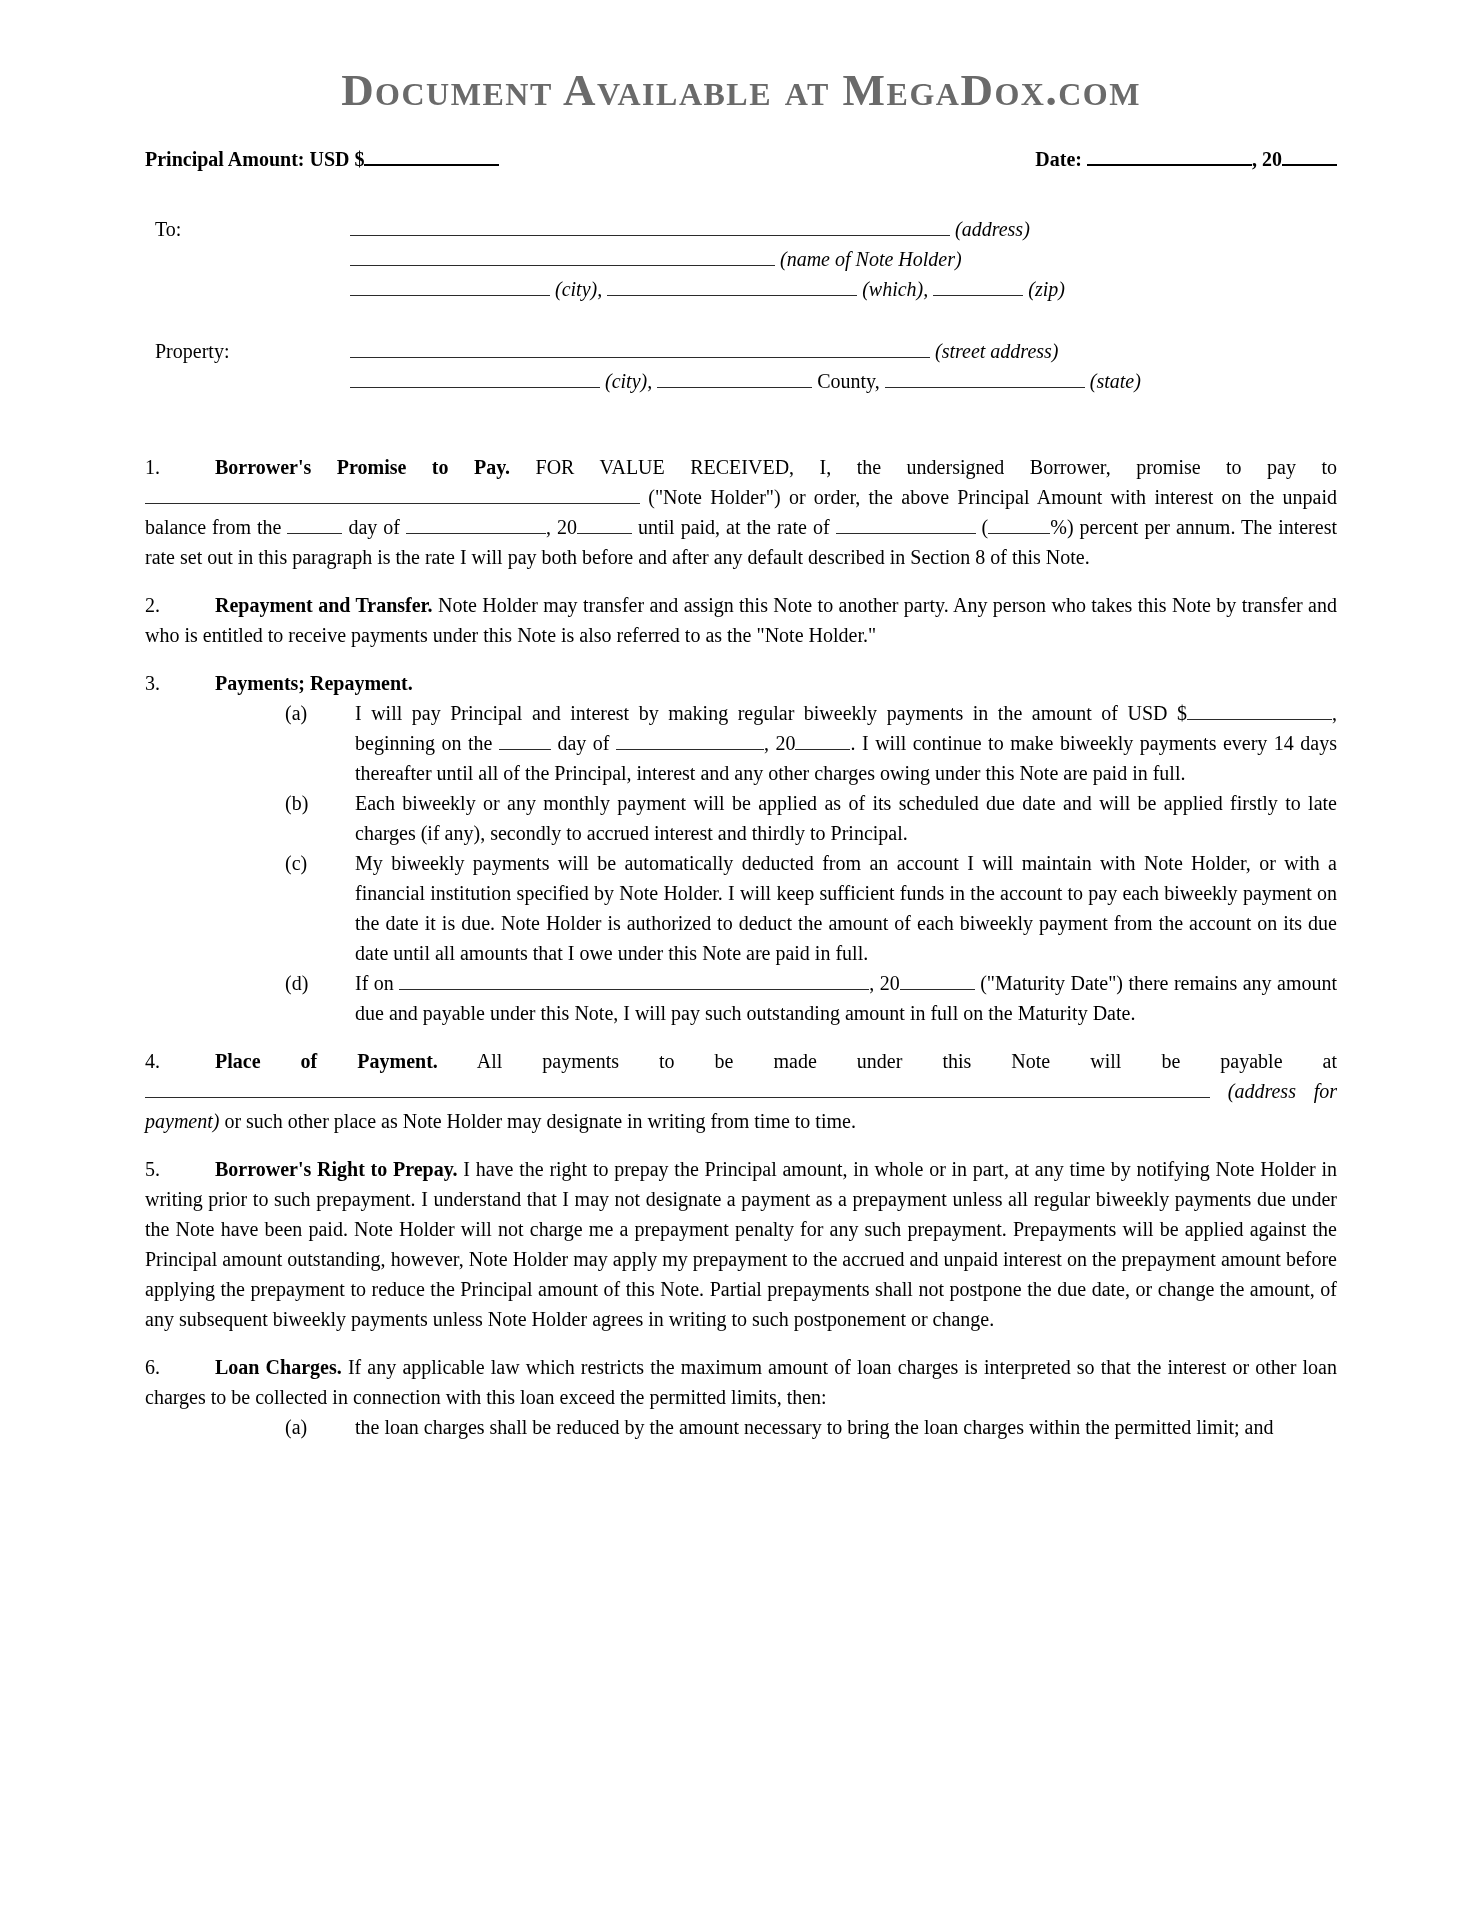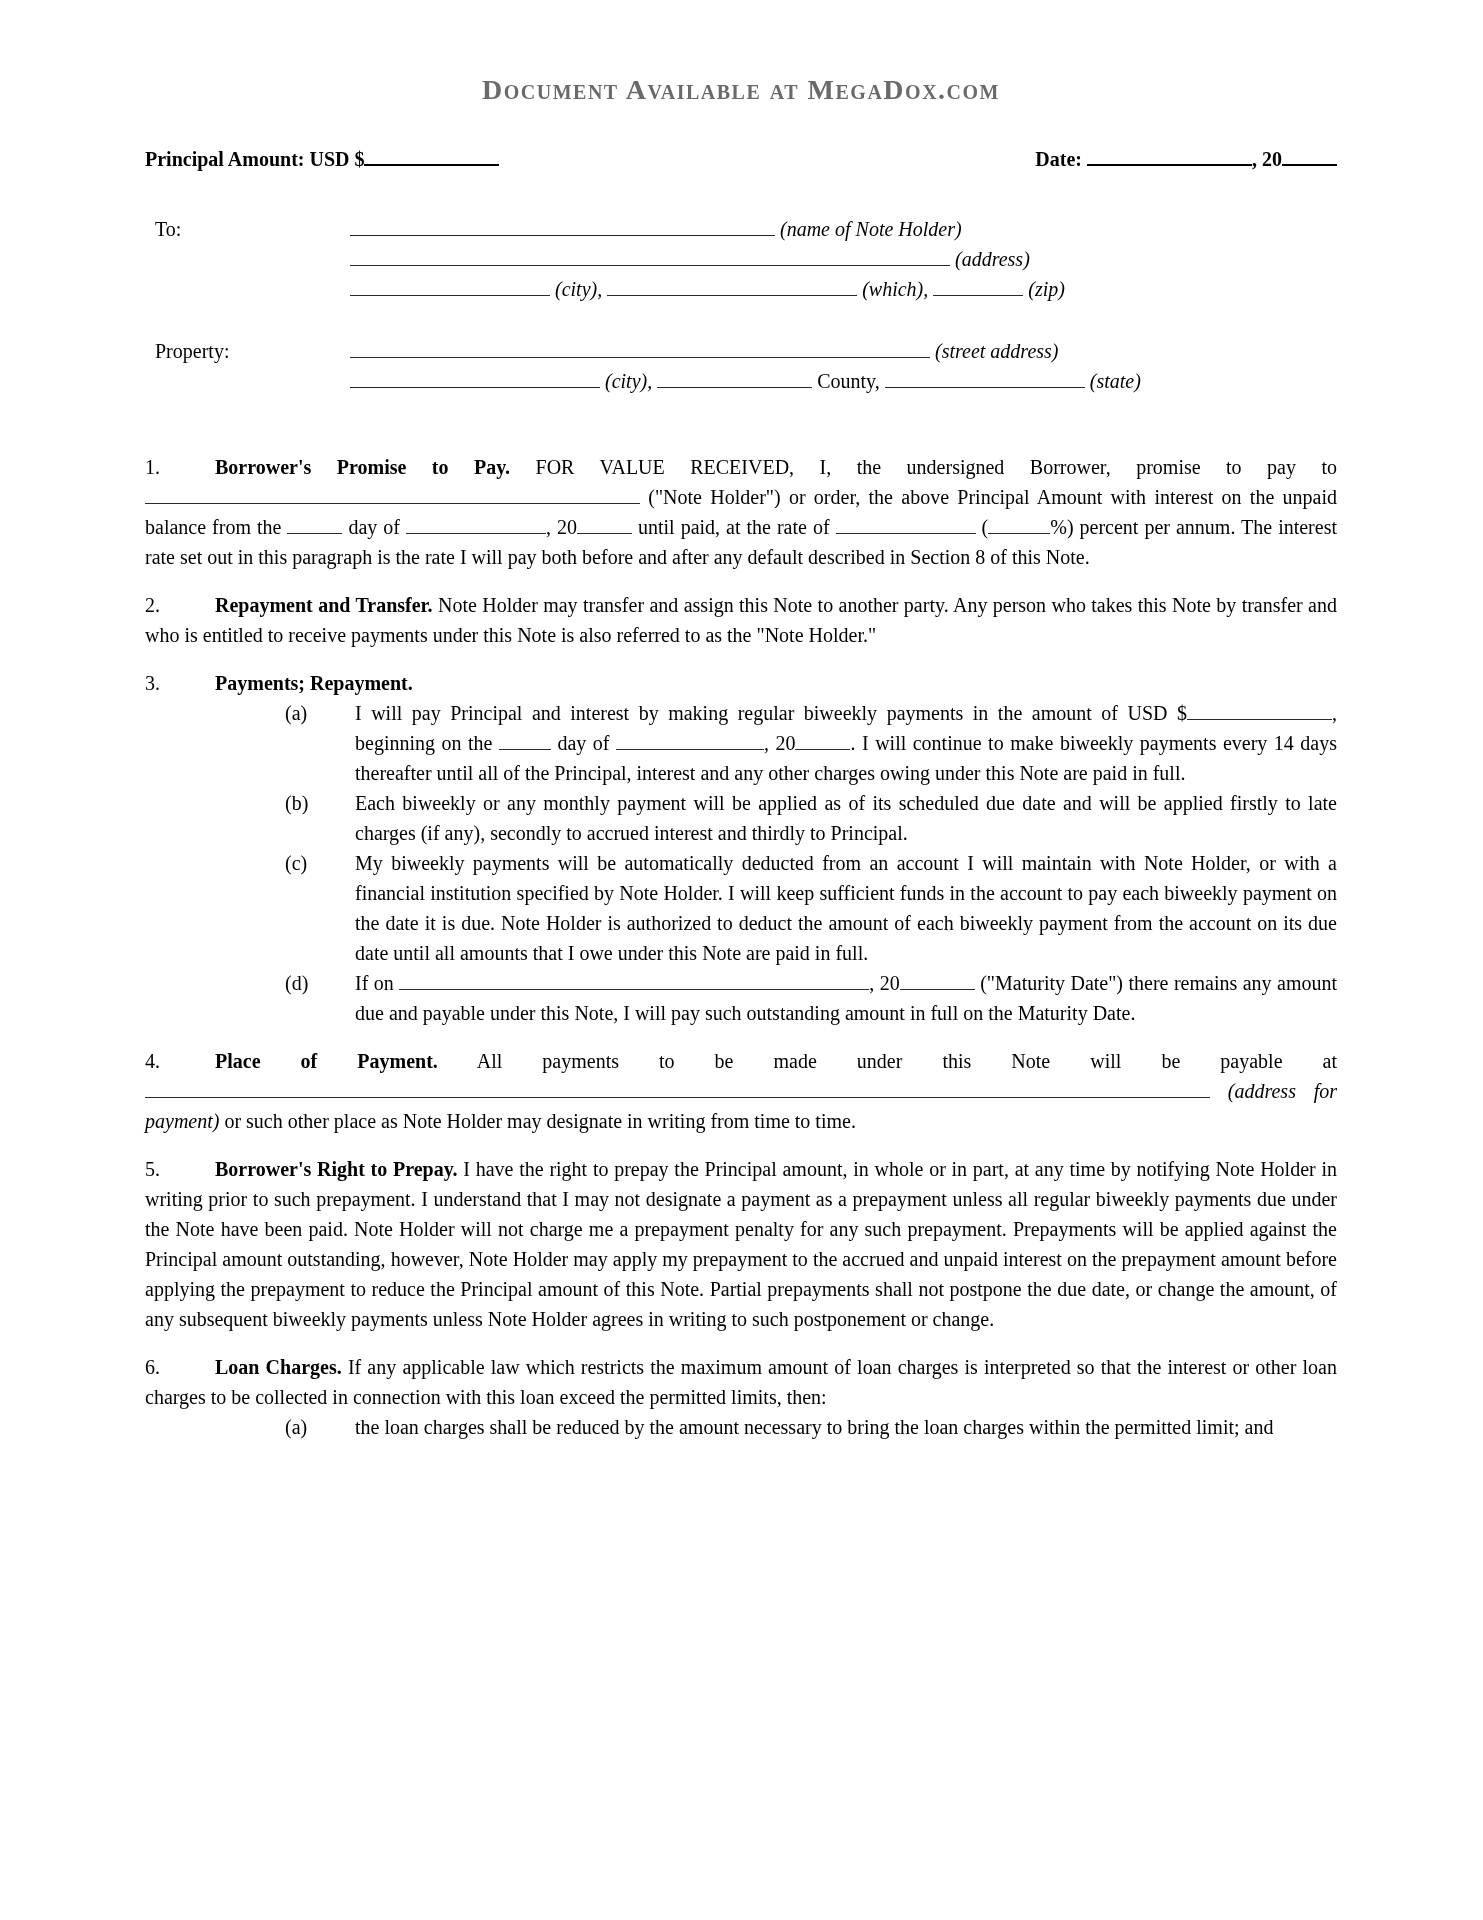--- a/index.html
+++ b/index.html
@@ -11,21 +11,21 @@
     padding:70px 146px 40px 145px;
     font-family:"Liberation Serif", serif;
     color:#000000;
     font-size:20px;
     line-height:30px;
   }
   .watermark{
     text-align:center;
     font-variant:small-caps;
     font-weight:bold;
-    font-size:28px;
+    font-size:45px;
     line-height:40px;
     letter-spacing:1.5px;
     color:#6a6a6a;
   }
   .title{
     margin:38px 0 0 0;
     text-align:center;
     font-size:30px;
     line-height:34px;
     font-weight:bold;
@@ -65,22 +65,22 @@
 
 
   <div class="meta">
     <div class="rich"><span class="bold">Principal Amount: USD $</span><span class="bl blb" style="width: 135px;"></span></div>
     <div class="rich"><span class="bold">Date: </span><span class="bl blb" style="width: 165px;"></span><span class="bold">, 20</span><span class="bl blb" style="width: 55px;"></span></div>
   </div>
 
   <div class="addr">
     <div class="addr-label">To:</div>
     <div class="addr-rows">
+      <div class="row"><span class="bl" style="width: 600px;"></span><span class="italic"> (address)</span></div>
       <div class="row"><span class="bl" style="width: 425px;"></span><span class="italic"> (name of Note Holder)</span></div>
-      <div class="row"><span class="bl" style="width: 600px;"></span><span class="italic"> (address)</span></div>
       <div class="row"><span class="bl" style="width: 200px;"></span><span class="italic"> (city), </span><span class="bl" style="width: 250px;"></span><span class="italic"> (which), </span><span class="bl" style="width: 90px;"></span><span class="italic"> (zip)</span></div>
     </div>
   </div>
 
   <div class="addr property">
     <div class="addr-label">Property:</div>
     <div class="addr-rows">
       <div class="row"><span class="bl" style="width: 580px;"></span><span class="italic"> (street address)</span></div>
       <div class="row"><span class="bl" style="width: 250px;"></span><span class="italic"> (city), </span><span class="bl" style="width: 155px;"></span><span class=""> County, </span><span class="bl" style="width: 200px;"></span><span class="italic"> (state)</span></div>
     </div>

